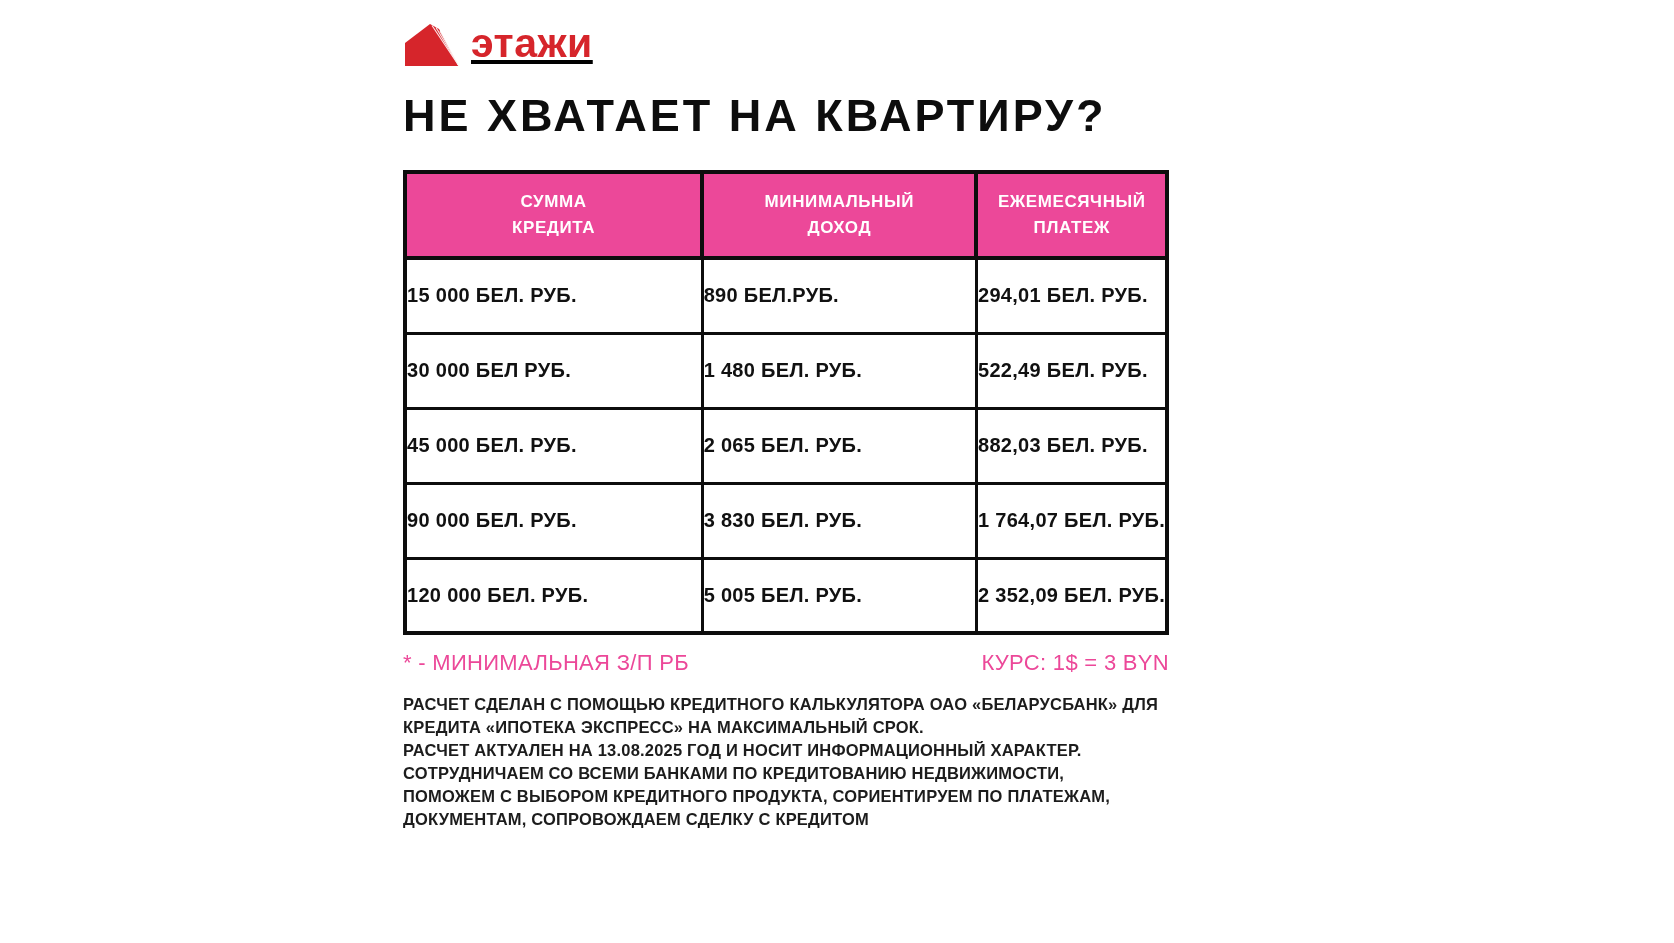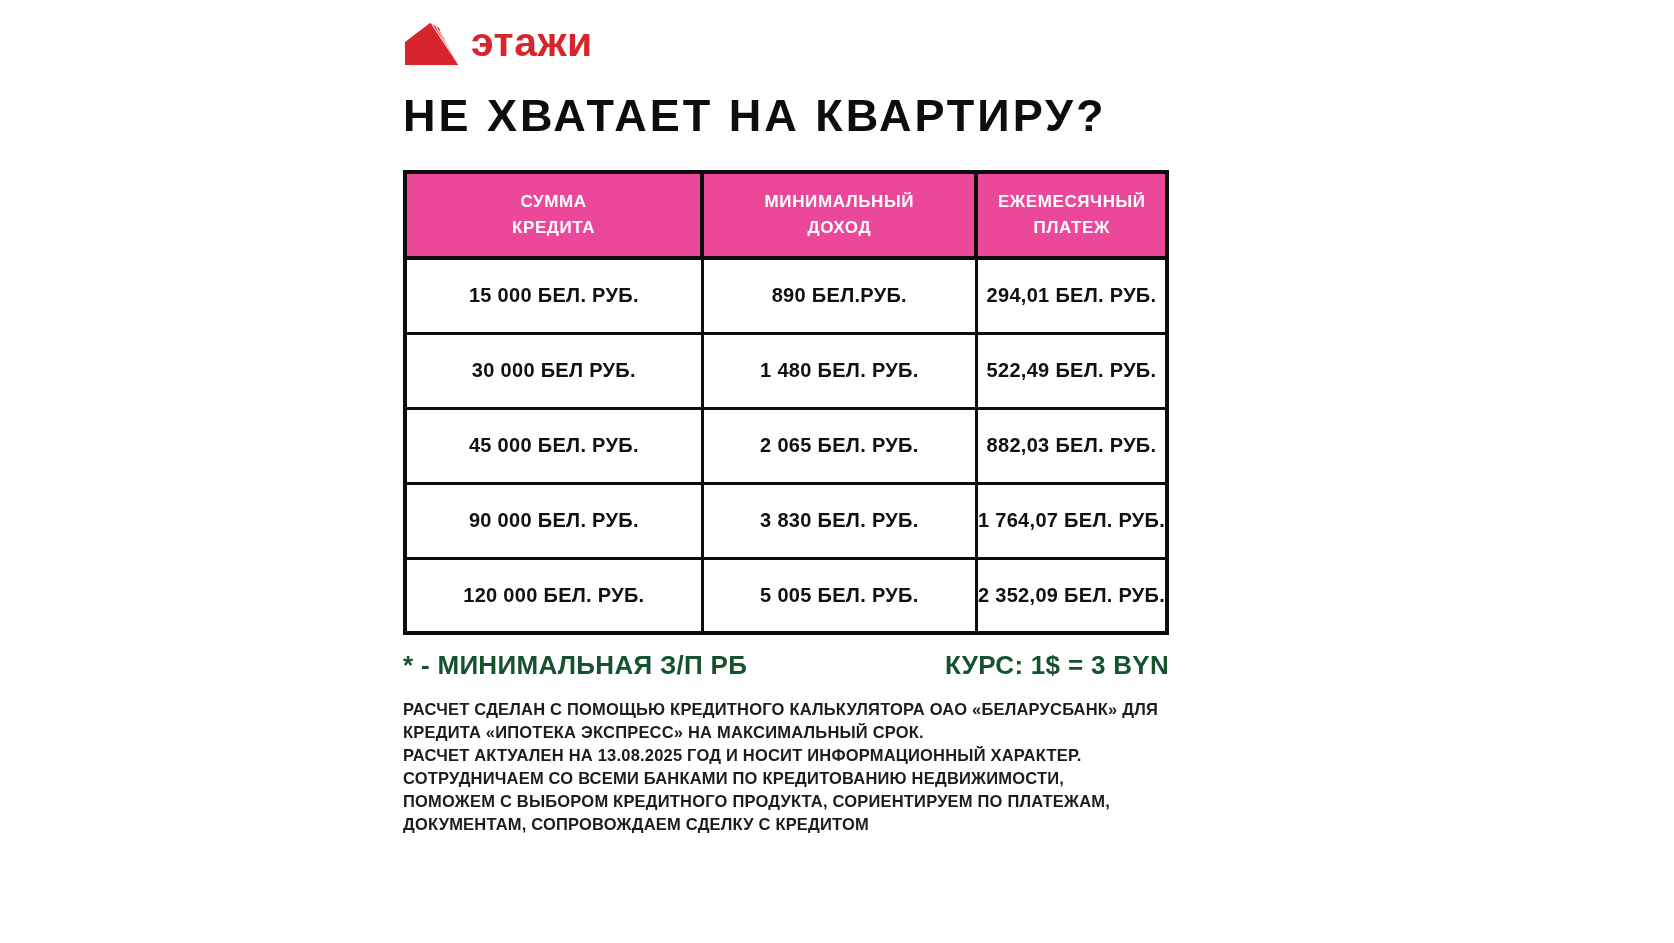--- a/index.html
+++ b/index.html
@@ -11,23 +11,24 @@
   }
   .content {
     position: absolute;
     left: 403px; top: 0;
     width: 766px;
   }
   
   .logo-row {
     margin-top: 20px;
     display: flex;
-    align-items: center;
+    align-items: flex-end;
     gap: 10px;
     height: 48px;
+    text-decoration: underline;
   }
   .logo-text {
     font-size: 41px;
     font-weight: 800;
     color: #d6252b;
     letter-spacing: 0.5px;
     line-height: 1;
     padding-bottom: 4px;
   }
   
@@ -63,35 +64,34 @@
     line-height: 1.55;
   }
   .credit-table td {
     background: #ffffff;
     color: #111111;
     font-size: 20px;
     font-weight: 700;
     letter-spacing: 0.3px;
     height: 75px;
     border: 3px solid #0d0d0d;
-    text-align: center;
     vertical-align: middle;
     white-space: nowrap;
   }
   
   .footnote-row {
     margin-top: 15px;
     display: flex;
     justify-content: space-between;
     align-items: baseline;
   }
   .footnote {
-    font-size: 26px;
-    font-weight: 700;
-    color: #14532d;
+    font-size: 22px;
+    font-weight: 400;
+    color: #ec4899;
     letter-spacing: 0.3px;
     white-space: nowrap;
   }
   
   .disclaimer {
     margin-top: 17px;
     color: #1c1c1c;
   }
   .disclaimer-line {
     font-size: 16.5px;

